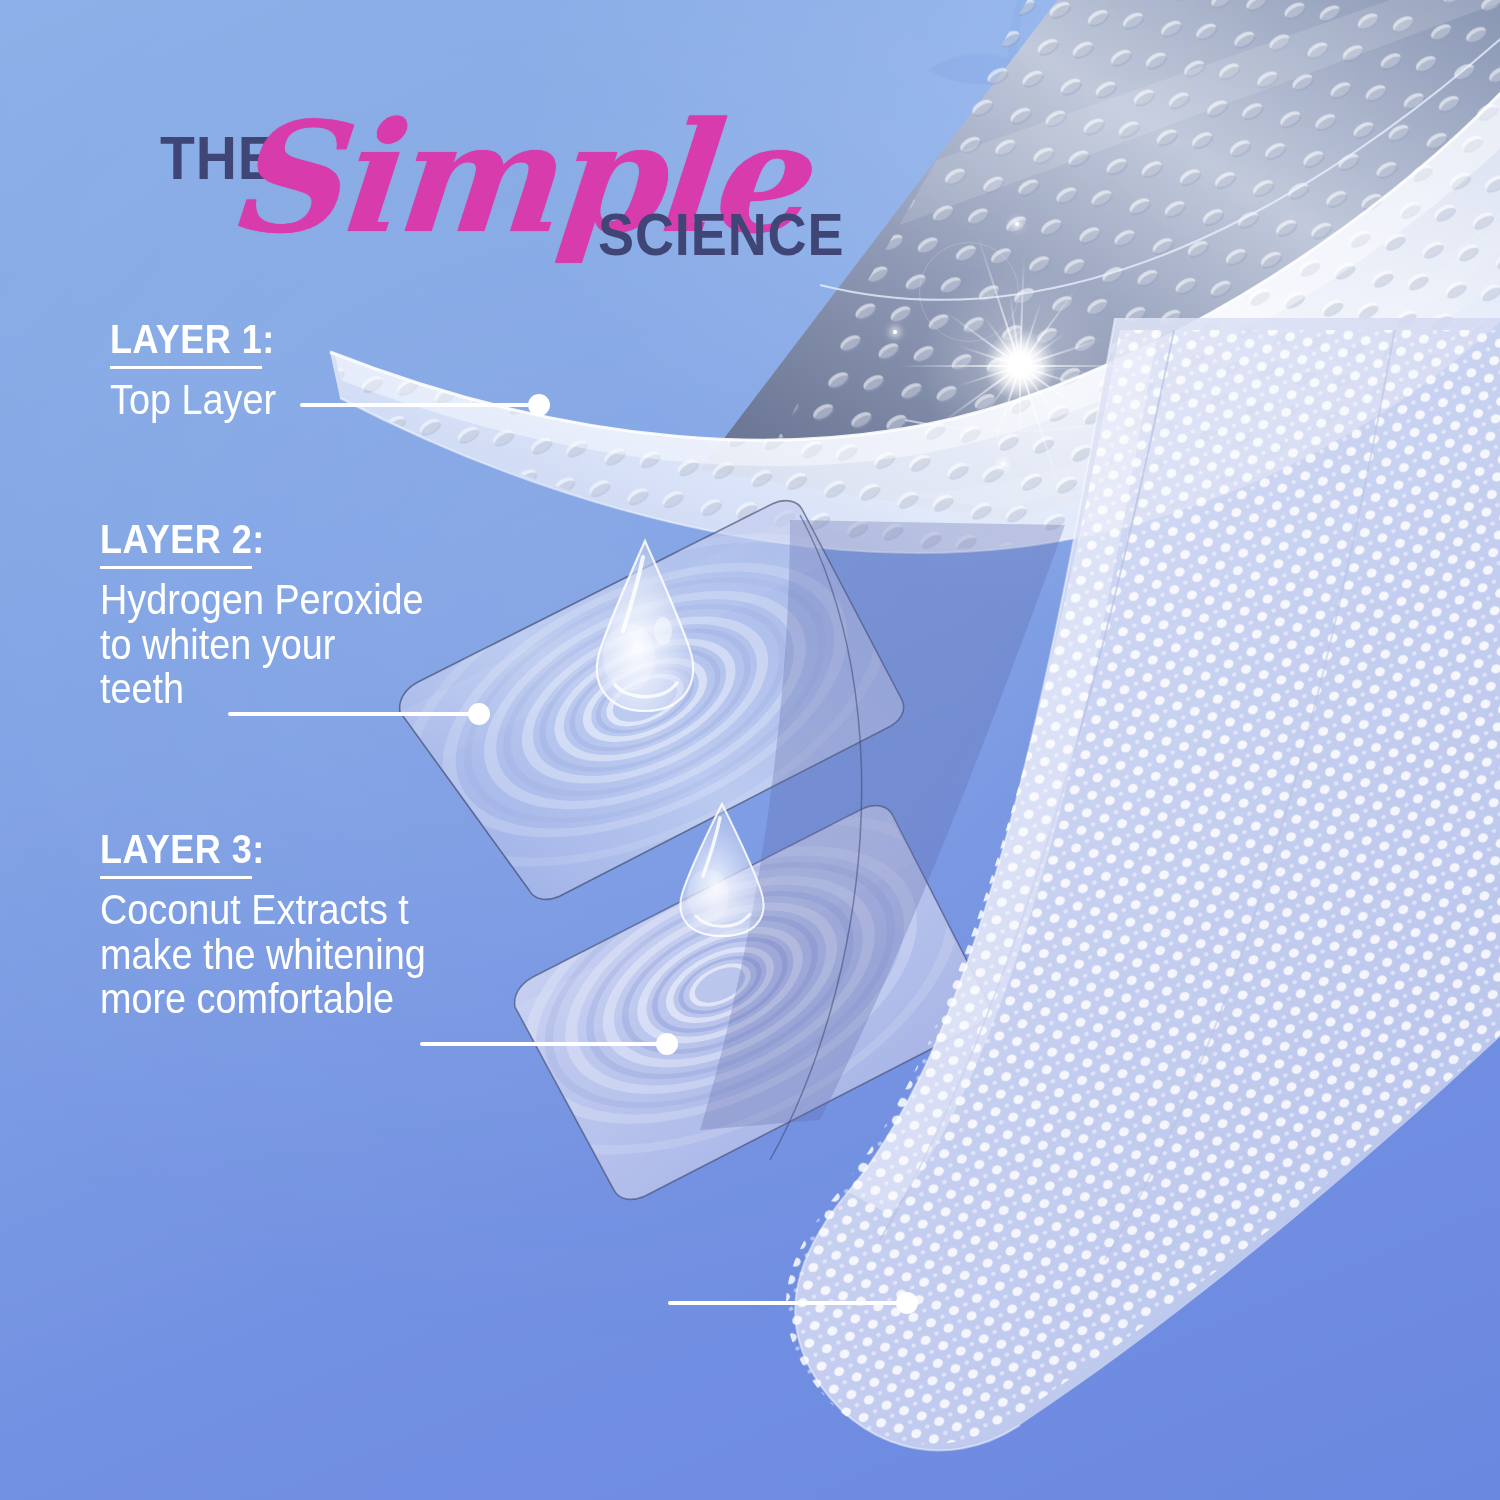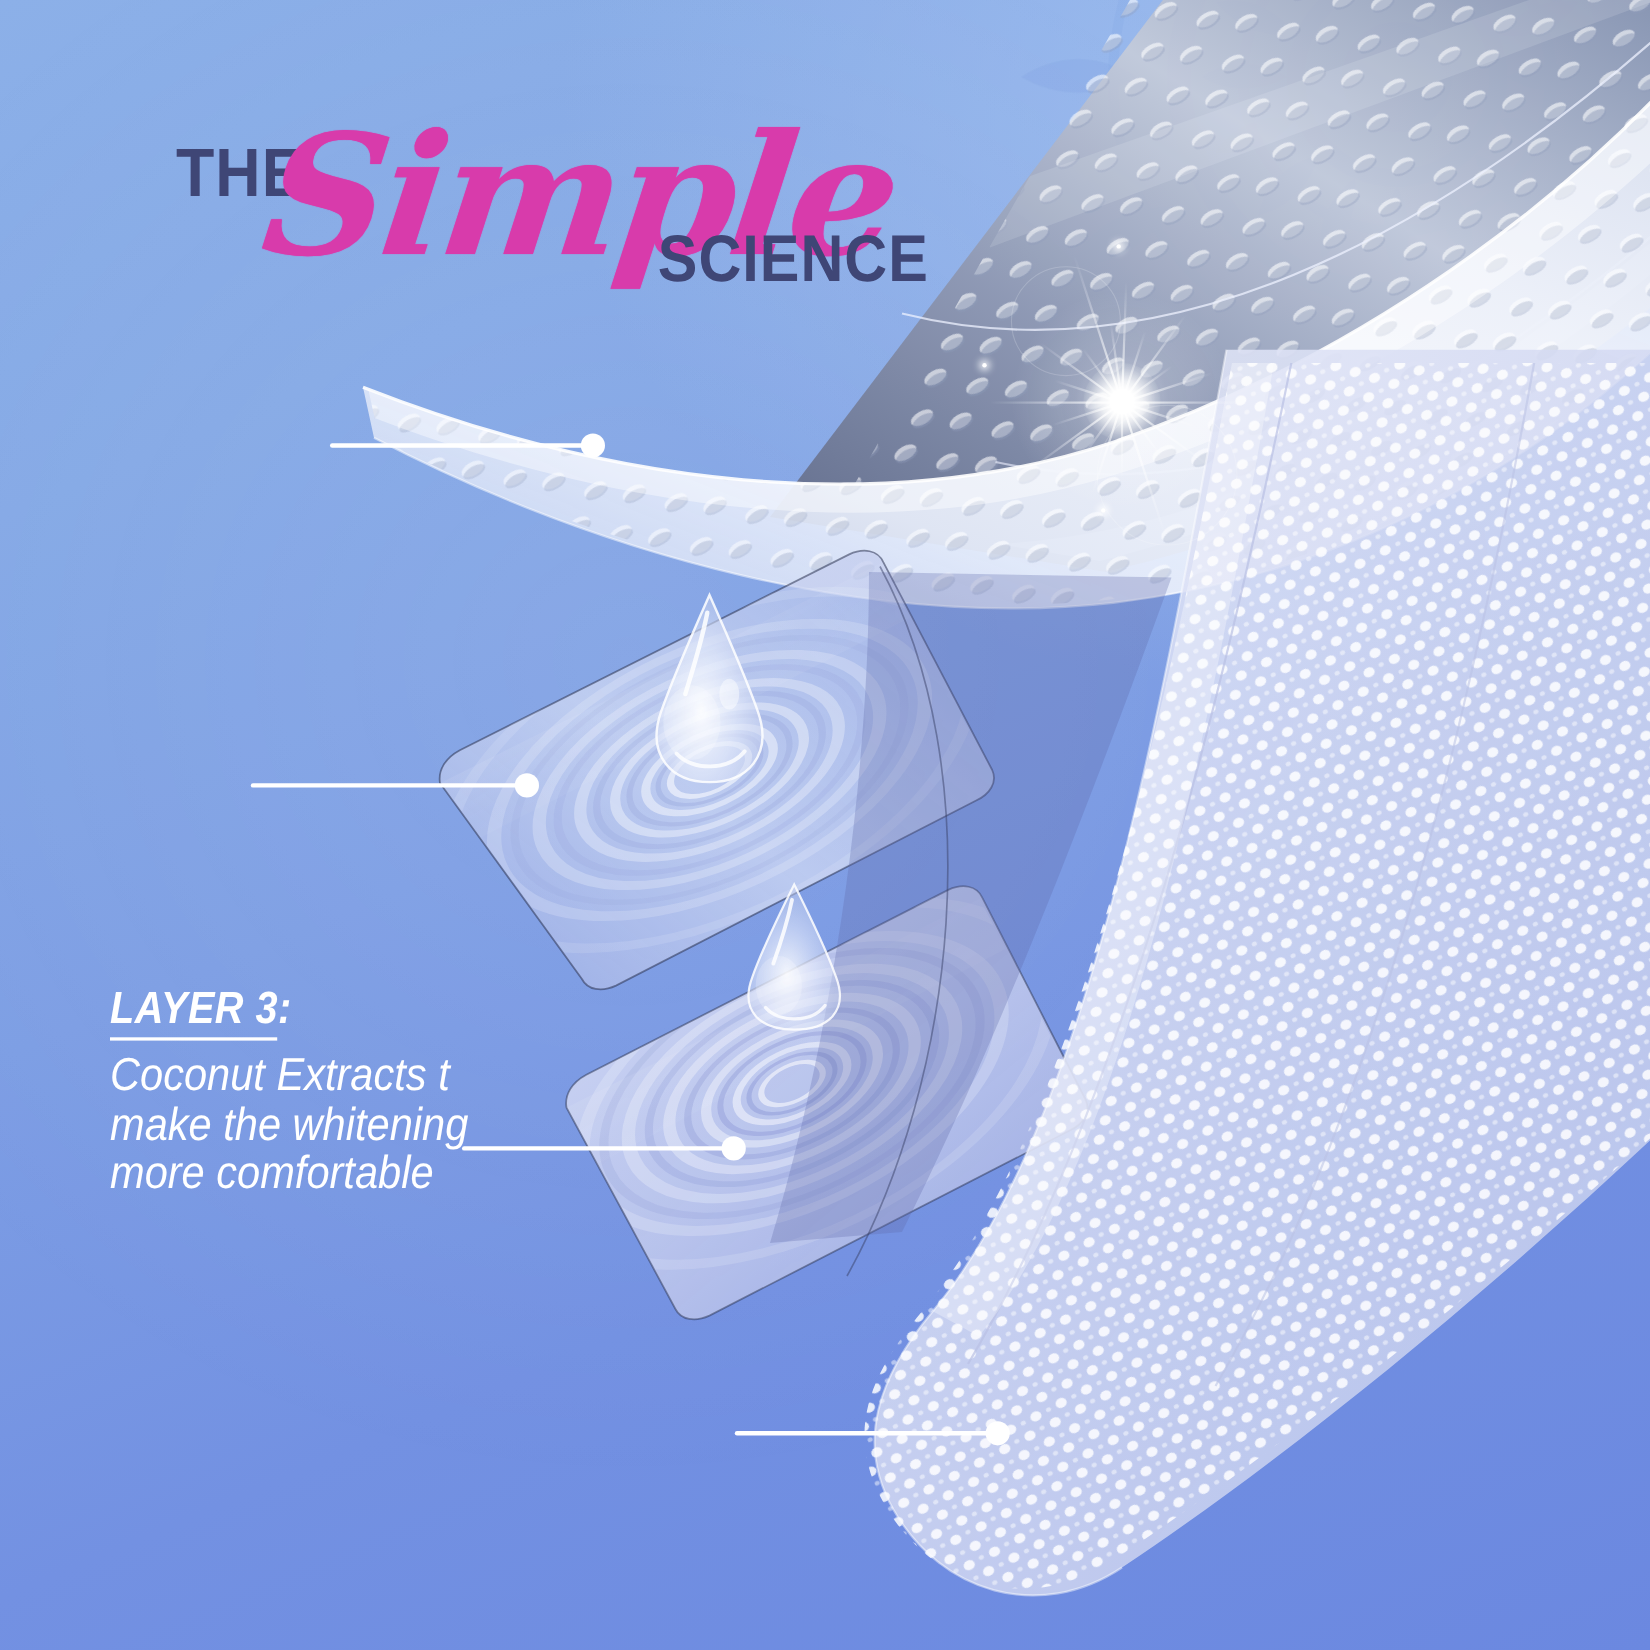--- a/index.html
+++ b/index.html
@@ -527,31 +527,43 @@
     <div class="mini-star" style="left:110px; top:-28px;"></div>
     <div class="mini-star" style="left:96px;  top:212px;"></div>
   </div>
 
   <div class="logo">
     <div class="logo-the">THE</div>
     <div class="logo-simple">Simple</div>
     <div class="logo-science">SCIENCE</div>
   </div>
 
+  <div class="layer-block" style="left:110px; top:318px; width:300px;">
+    <div class="layer-title">LAYER 1:</div>
+    <div class="layer-rule" style="width:152px;"></div>
+    <div class="layer-desc">Top Layer</div>
+  </div>
   <div class="connector" style="left:300px; top:394px; width:262px;">
     <div class="bar" style="width:240px;"></div>
     <div class="knob" style="left:228px;"></div>
   </div>
 
+  <div class="layer-block" style="left:100px; top:518px; width:400px;">
+    <div class="layer-title">LAYER 2:</div>
+    <div class="layer-rule" style="width:152px;"></div>
+    <div class="layer-desc">Hydrogen Peroxide
+to whiten your
+teeth</div>
+  </div>
   <div class="connector" style="left:228px; top:703px; width:274px;">
     <div class="bar" style="width:252px;"></div>
     <div class="knob" style="left:240px;"></div>
   </div>
 
-  <div class="layer-block" style="left:100px; top:895px; width:420px;font-style:italic;">
+  <div class="layer-block" style="left:100px; top:828px; width:420px;">
     <div class="layer-title">LAYER 3:</div>
     <div class="layer-rule" style="width:152px;"></div>
     <div class="layer-desc">Coconut Extracts t
 make the whitening
 more comfortable</div>
   </div>
   <div class="connector" style="left:420px; top:1033px; width:270px;">
     <div class="bar" style="width:248px;"></div>
     <div class="knob" style="left:236px;"></div>
   </div>

